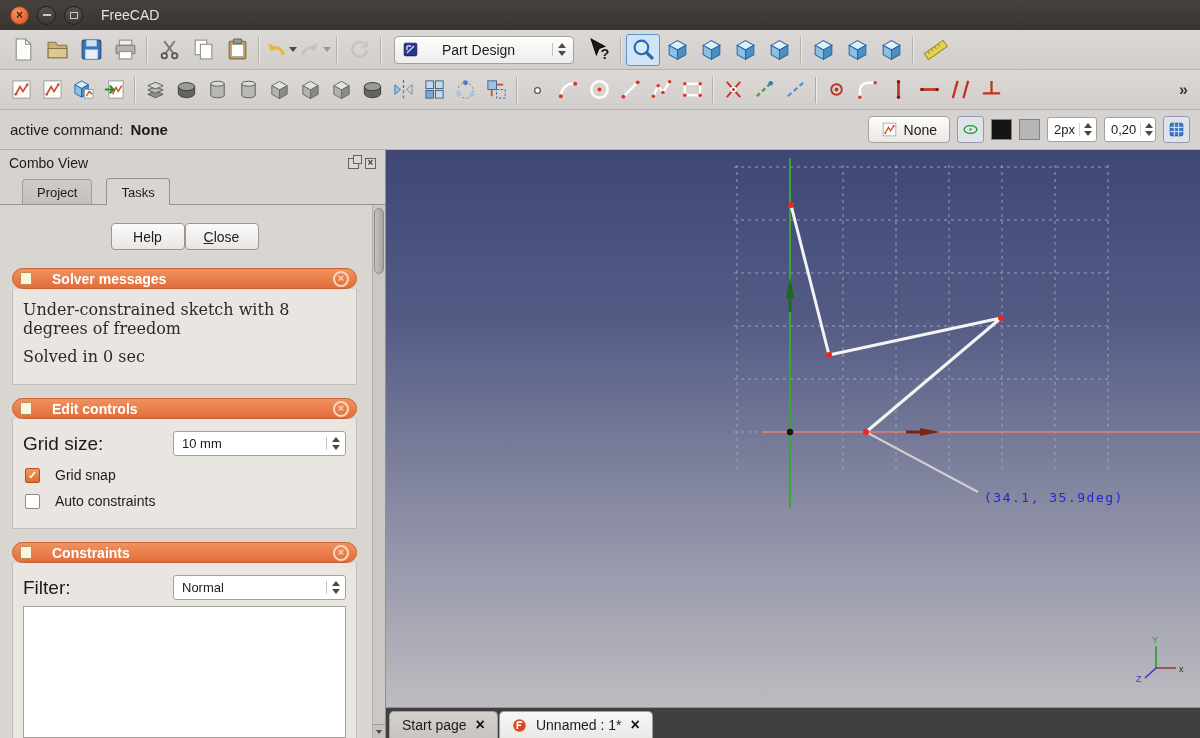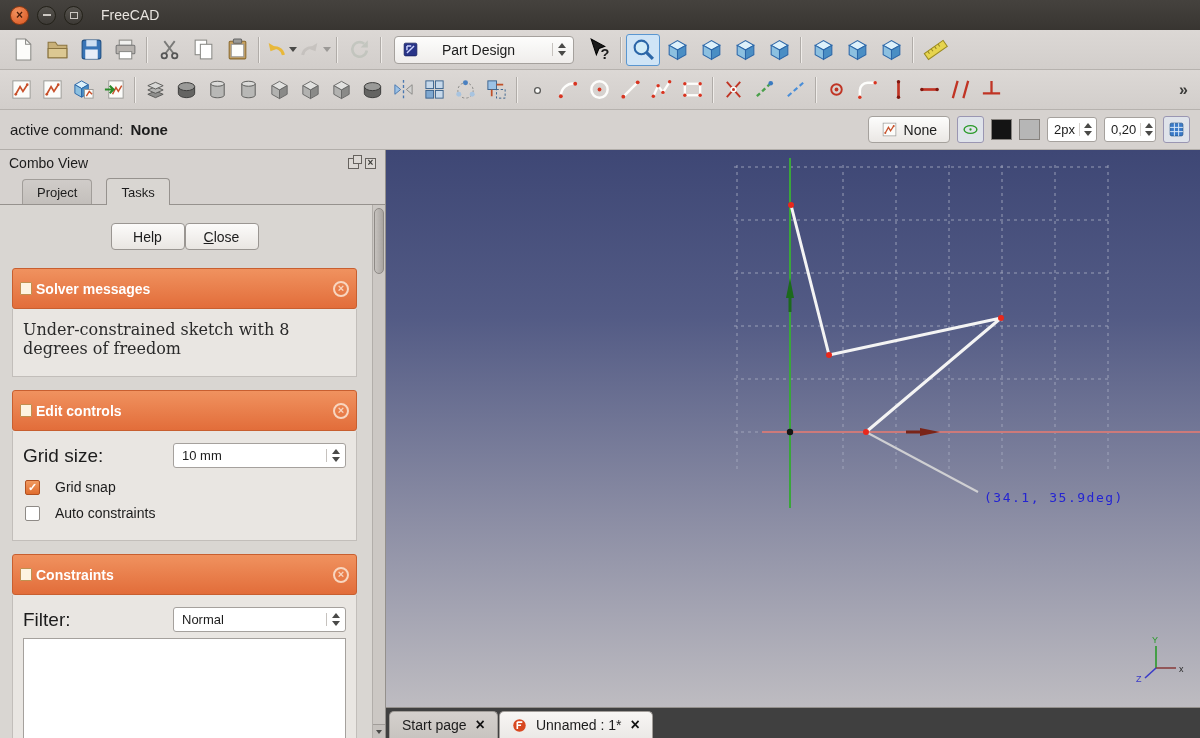--- a/index.html
+++ b/index.html
@@ -57,21 +57,21 @@
   .ph-ic{width:11px;height:11px;border:1px solid #66625e;background:#dcd8d4;position:relative;display:flex;align-items:center;justify-content:center}
   .ph-ic.float::after{content:"";position:absolute;right:-4px;top:-4px;width:7px;height:7px;border:1px solid #66625e;background:#dcd8d4}
   .ph-ic.close::after{content:"×";font-size:10px;line-height:1;color:#3a3a38;font-weight:bold}
   .ctabs{height:28px;display:flex;align-items:flex-end;padding-left:22px;gap:14px;flex:none}
   .ptab{height:25px;padding:0 14px;display:flex;align-items:center;font-size:13px;border:1px solid #a19d99;border-bottom:none;border-radius:4px 4px 0 0;background:linear-gradient(#d0ccc9,#c3bfbb);position:relative}
   .ptab.active{background:#d9d6d2;height:27px;margin-bottom:-1px;z-index:2;border-color:#96928e}
   .combo-body{flex:1;background:#d9d6d2;border-top:1px solid #96928e;padding:10px 28px 8px 12px;position:relative;min-height:0;overflow:hidden}
   .btnrow{display:flex;justify-content:center;margin:8px 0 18px}
   .pbtn{min-width:74px;height:27px;display:flex;align-items:center;justify-content:center;border:1px solid #9a9692;border-radius:4px;background:linear-gradient(#fcfbfa,#e9e6e2);font-size:14px;padding:0 14px}
   .section{margin-bottom:13px}
-  .sec-header{height:41px;background:linear-gradient(#f0925f,#e26d3a);border:1px solid #c85f30;border-radius:3px;display:flex;align-items:center;gap:4px;padding:0 7px;color:#fff;font-weight:bold;font-size:14px}
+  .sec-header{height:21px;background:linear-gradient(#f0925f,#e26d3a);border:1px solid #c85f30;border-radius:12px;display:flex;align-items:center;gap:20px;padding:0 7px;color:#fff;font-weight:bold;font-size:14px}
   .sec-note{width:12px;height:13px;background:#fdf4e2;border:1px solid #c09050;border-radius:1px;flex:none}
   .sec-close{margin-left:auto;width:16px;height:16px;border-radius:50%;border:2px solid #f8d6c0;color:#f8d6c0;display:flex;align-items:center;justify-content:center;font-size:11px;font-weight:bold;line-height:1;flex:none}
   .sec-body{background:#e9e6e2;border:1px solid #c2beba;border-top:none;padding:9px 10px;font-size:13px}
   .solver-line{font-family:"DejaVu Serif",serif;font-size:16px;color:#2a2a2a;margin:2px 0 9px}
   .formrow{display:flex;align-items:center;margin:3px 0 11px}
   .formlabel{width:150px;font-size:19px}
   .dropdown{flex:1;height:25px;background:#fff;border:1px solid #a5a19d;border-radius:3px;display:flex;align-items:center;padding:0 5px 0 8px;font-size:13px}
   .chkrow{display:flex;align-items:center;gap:15px;margin:10px 0 10px 2px}
   .chk{width:15px;height:15px;border:1px solid #8e8a86;background:#fff;border-radius:2px;display:inline-flex;align-items:center;justify-content:center;flex:none}
   .chk.checked{background:linear-gradient(#f09a60,#e06c2e);border-color:#b05020}
@@ -667,20 +667,21 @@
         </div>
 
         <div class="section">
           <div class="sec-header">
             <span class="sec-note"></span>
             <span>Solver messages</span>
             <span class="sec-close">×</span>
           </div>
           <div class="sec-body" id="solver-lines">
               <div class="solver-line">Under-constrained sketch with 8 degrees of freedom</div>
+              <div class="solver-line">Solved in 0 sec</div>
             </div>
         </div>
 
         <div class="section">
           <div class="sec-header">
             <span class="sec-note"></span>
             <span>Edit controls</span>
             <span class="sec-close">×</span>
           </div>
           <div class="sec-body">

